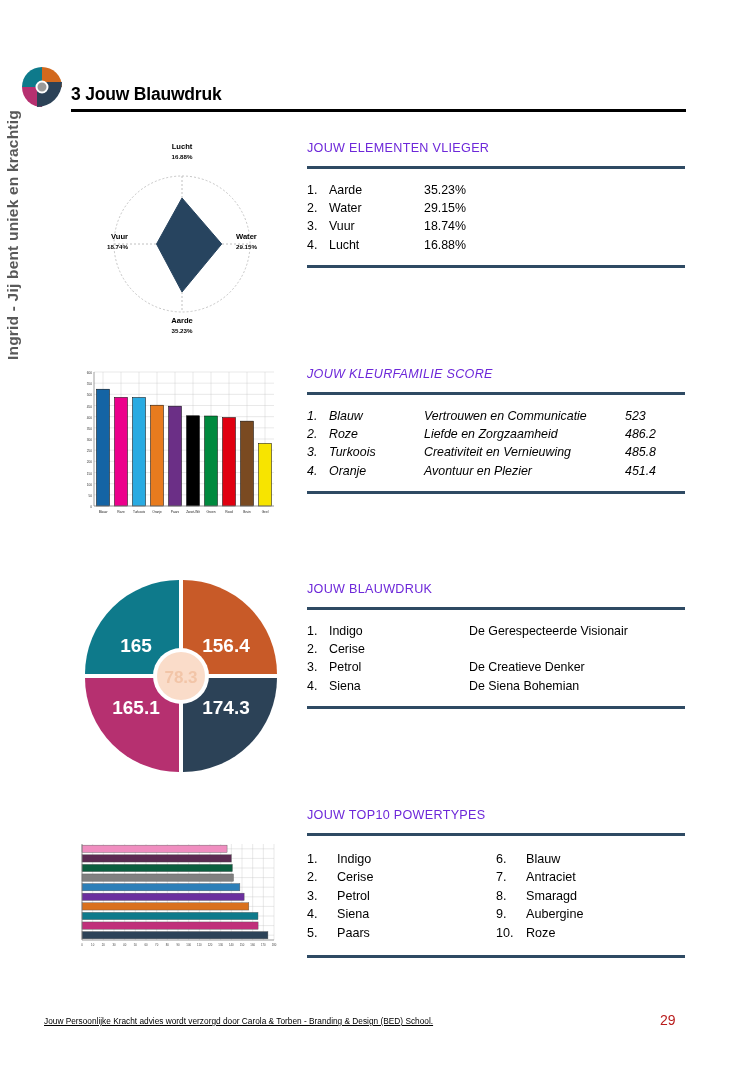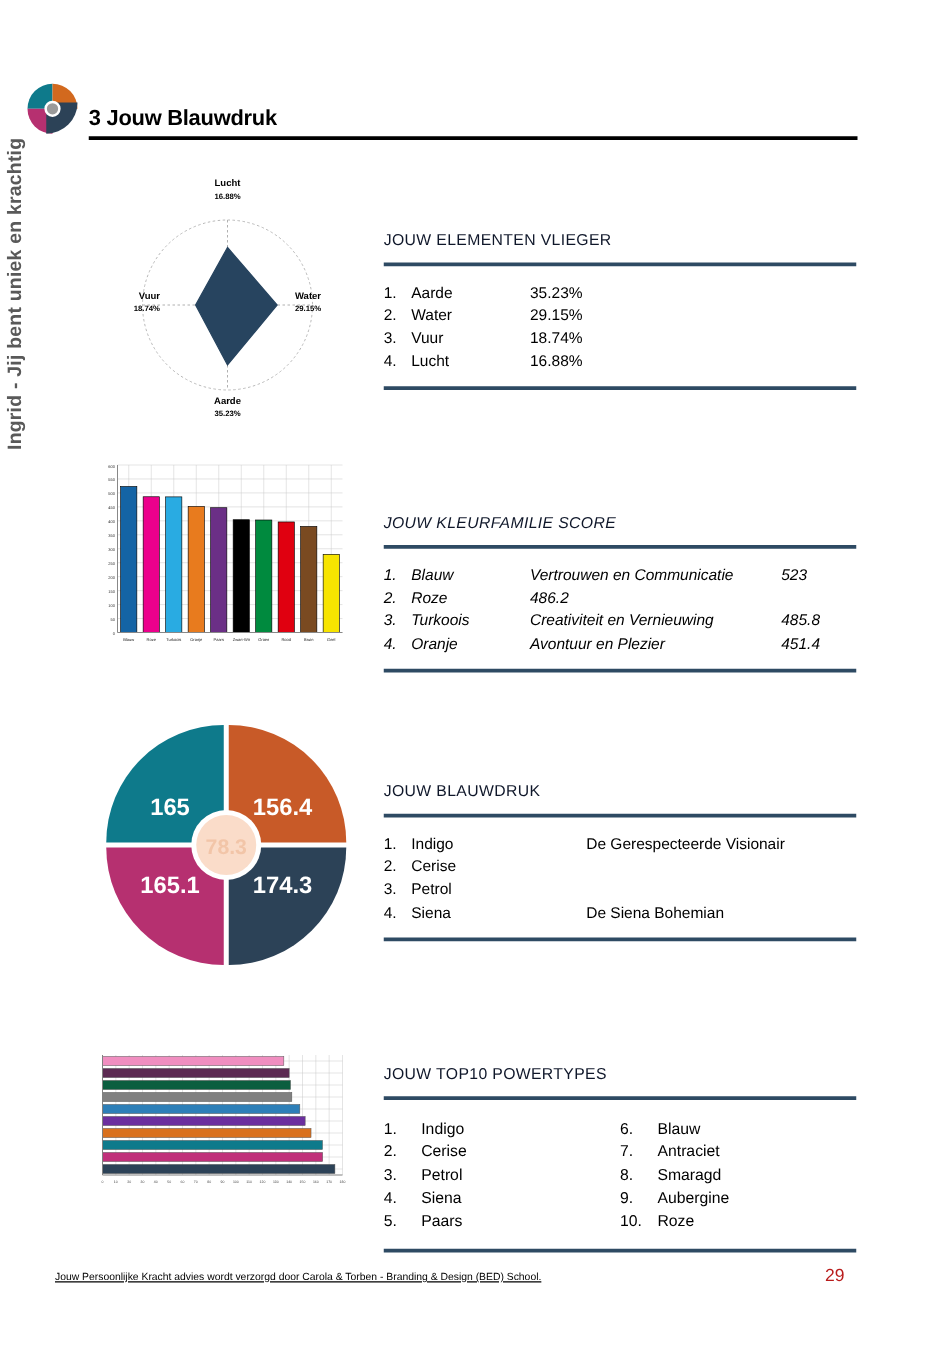--- a/index.html
+++ b/index.html
@@ -40,21 +40,21 @@
     font-size: 17.5px; font-weight: bold; letter-spacing: -0.2px; text-align: right;
   }
   .title-rule {
     position: absolute; left: 71px; top: 109px;
     width: 615px; height: 3px; background: #000;
   }
 
   
   .block { position: absolute; left: 307px; width: 378px; }
   .block-head {
-    font-size: 12.6px; color: #0f172a; letter-spacing: 0.3px; margin-top: 44px;
+    font-size: 12.6px; color: #6d28d9; letter-spacing: 0.3px;
   }
   .rule {
     height: 3px; background: #2e4a63; margin-top: 11px;
   }
   .rule.bottom { margin-top: 0; }
   .rows { padding: 12px 0 11px 0; }
   .row {
     display: flex; font-size: 12.4px; line-height: 18.2px; color: #000;
   }
   .c-idx { width: 22px; flex: none; }
@@ -257,20 +257,21 @@
     <div class="rows">
       <div class="row">
         <span class="c-idx">1.</span>
         <span class="c-name">Blauw</span>
         <span class="c-desc">Vertrouwen en Communicatie</span>
         <span class="c-val">523</span>
       </div>
       <div class="row">
         <span class="c-idx">2.</span>
         <span class="c-name">Roze</span>
+        <span class="c-desc">Liefde en Zorgzaamheid</span>
         <span class="c-val">486.2</span>
       </div>
       <div class="row">
         <span class="c-idx">3.</span>
         <span class="c-name">Turkoois</span>
         <span class="c-desc">Creativiteit en Vernieuwing</span>
         <span class="c-val">485.8</span>
       </div>
       <div class="row">
         <span class="c-idx">4.</span>
@@ -308,20 +309,21 @@
         <span class="c-name-wide">Indigo</span>
         <span class="c-desc">De Gerespecteerde Visionair</span>
       </div>
       <div class="row">
         <span class="c-idx">2.</span>
         <span class="c-name-wide">Cerise</span>
       </div>
       <div class="row">
         <span class="c-idx">3.</span>
         <span class="c-name-wide">Petrol</span>
+        <span class="c-desc">De Creatieve Denker</span>
       </div>
       <div class="row">
         <span class="c-idx">4.</span>
         <span class="c-name-wide">Siena</span>
         <span class="c-desc">De Siena Bohemian</span>
       </div>
     </div>
     <div class="rule bottom"></div>
   </div>
 

